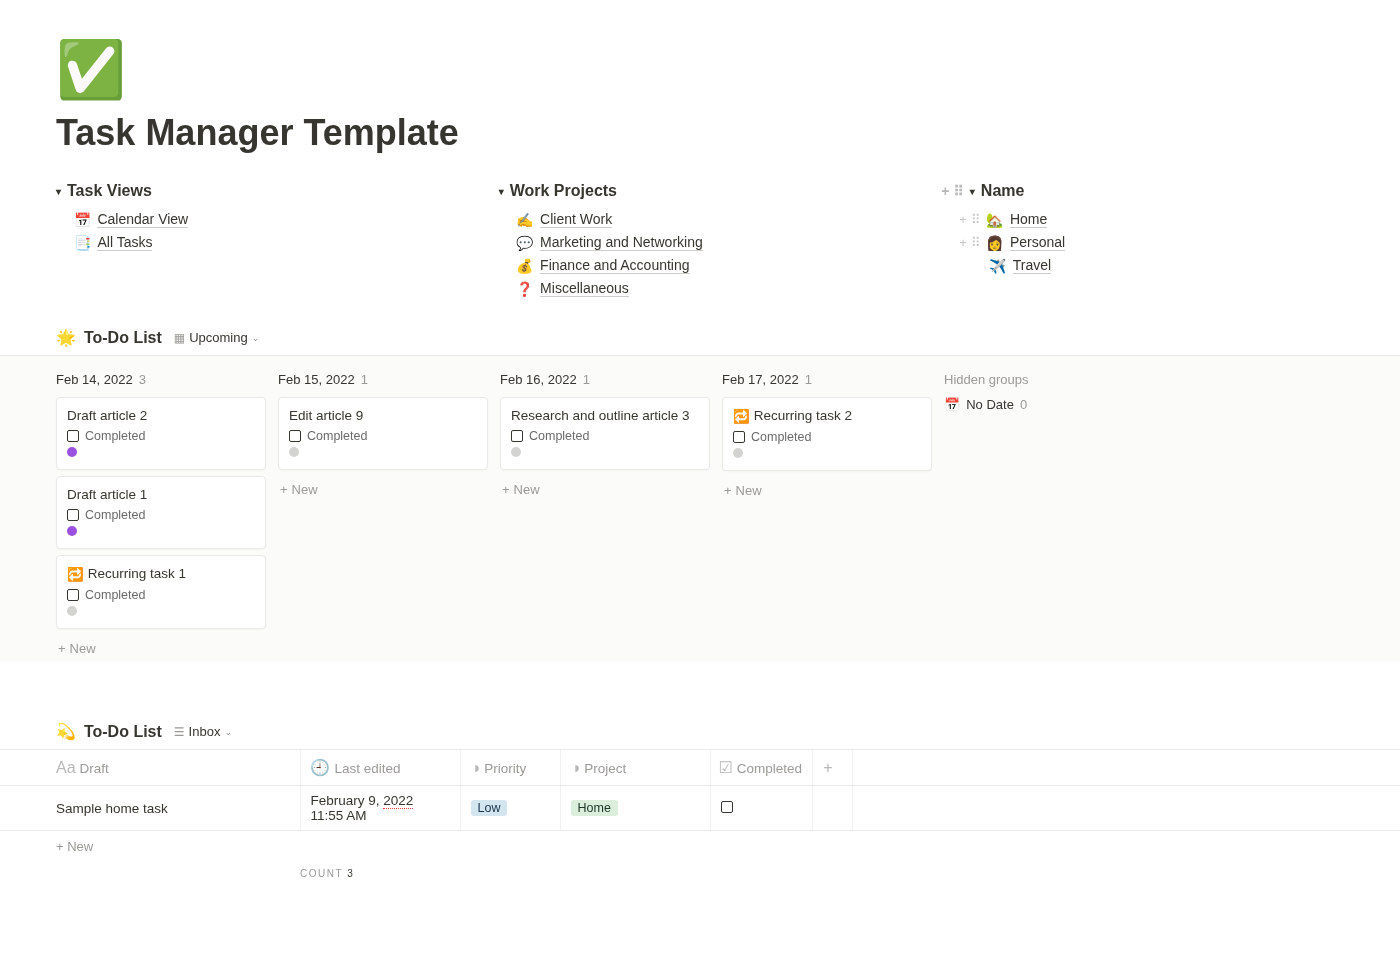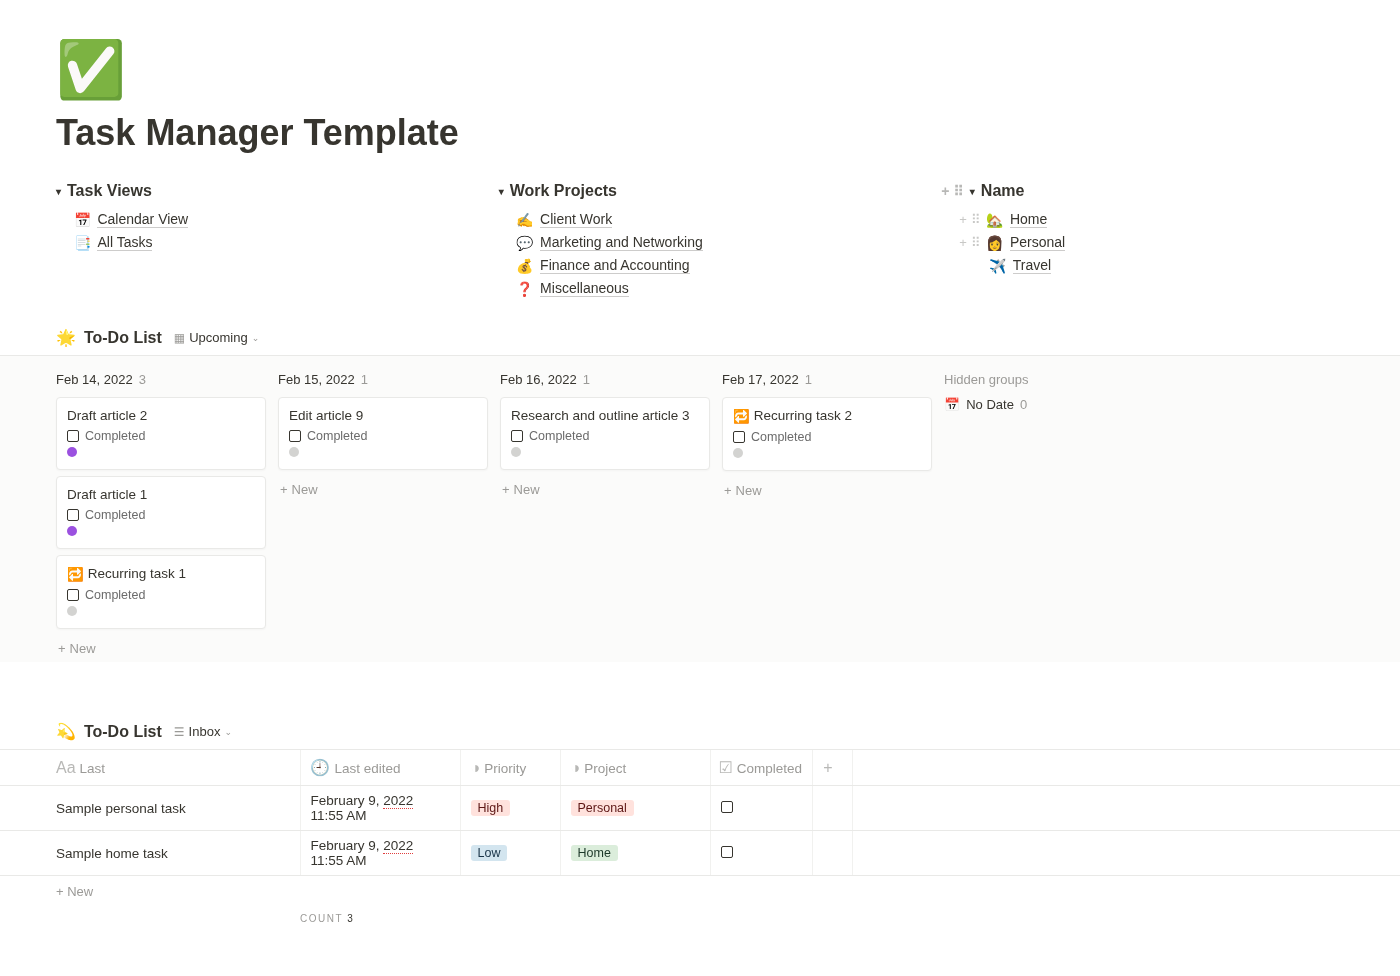--- a/index.html
+++ b/index.html
@@ -280,39 +280,30 @@
         <span class="vicon">☰</span>
         <span>Inbox</span>
         <span class="vcaret">⌄</span>
       </span>
     </div>
 
     <div class="table-wrap">
       <table class="db">
         <thead>
           <tr>
-            <th style="width:300px;"><span class="th-icon">Aa</span><span>Last</span></th>
+            <th style="width:300px;"><span class="th-icon">Aa</span><span>Draft</span></th>
             <th style="width:160px;"><span class="th-icon">🕘</span><span>Last edited</span></th>
             <th style="width:100px;"><span class="th-icon">◑</span><span>Priority</span></th>
             <th style="width:150px;"><span class="th-icon">◑</span><span>Project</span></th>
             <th style="width:100px;padding-left:8px;"><span class="th-icon">☑</span><span>Completed</span></th>
             <th style="width:40px;"><span class="th-icon">+</span></th>
             <th style="border-right:none;"></th>
           </tr>
         </thead>
         <tbody id="table-body">
-            <tr>
-              <td>Sample personal task</td>
-              <td>February 9, <span class="underline-year">2022</span> 11:55 AM</td>
-              <td><span class="tag tag-high">High</span></td>
-              <td><span class="tag tag-personal">Personal</span></td>
-              <td><span class="chk"></span></td>
-              <td></td>
-              <td style="border-right:none;"></td>
-            </tr>
             <tr>
               <td>Sample home task</td>
               <td>February 9, <span class="underline-year">2022</span> 11:55 AM</td>
               <td><span class="tag tag-low">Low</span></td>
               <td><span class="tag tag-home">Home</span></td>
               <td><span class="chk"></span></td>
               <td></td>
               <td style="border-right:none;"></td>
             </tr>
           </tbody>

